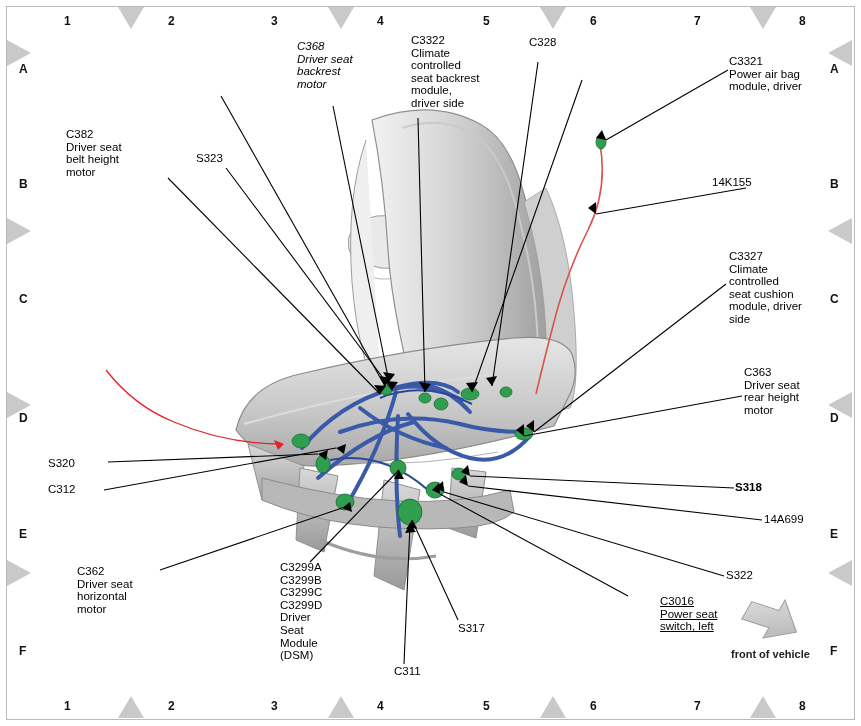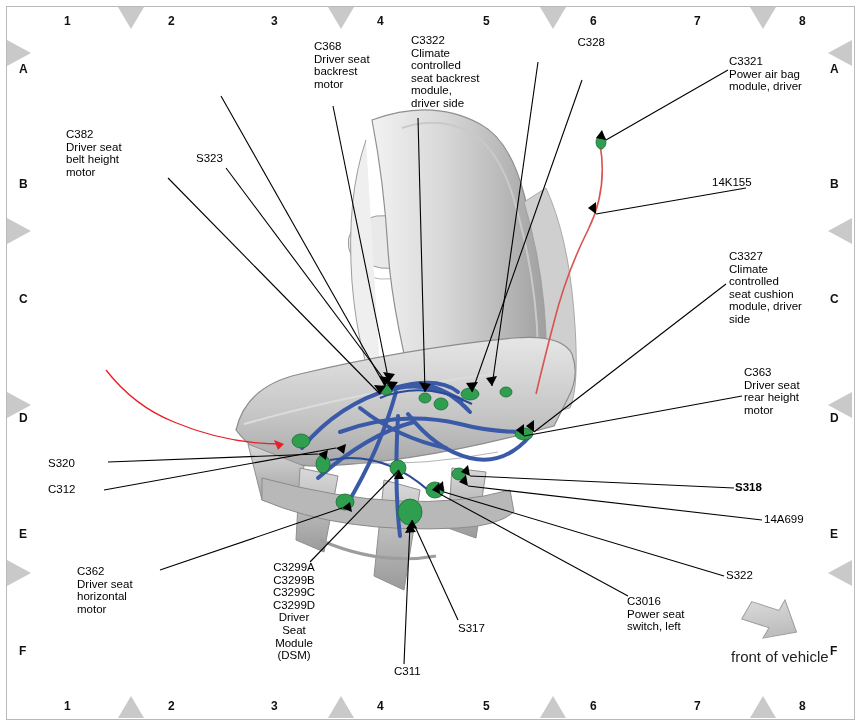--- a/index.html
+++ b/index.html
@@ -17,21 +17,21 @@
   .chev.right{clip-path:polygon(100% 0,0 50%,100% 100%);}
   .chev.top{clip-path:polygon(0 0,100% 0,50% 100%);width:26px;height:22px;}
   .chev.bot{clip-path:polygon(50% 0,100% 100%,0 100%);width:26px;height:22px;}
 
   
   .lbl{position:absolute;font-size:11.5px;line-height:12.6px;color:#000;white-space:pre-line;}
   .lbl.red{color:#e8202a;font-weight:bold;}
 
   svg.overlay{position:absolute;left:0;top:0;width:861px;height:726px;pointer-events:none;}
 
-  .foot{position:absolute;font-size:15px;color:#222;}
+  .foot{position:absolute;font-size:11px;color:#222;font-weight:bold;}
 </style>
 </head>
 <body>
 
 <div id="page">
   <div id="frame"></div>
 
   <div class="chev left" style="left:7px;  top:40px;"></div>
   <div class="chev left" style="left:7px;  top:218px;"></div>
   <div class="chev left" style="left:7px;  top:392px;"></div>
@@ -206,31 +206,31 @@
       <polygon points="410,524 405,533 416,532"></polygon>
       <polygon points="440,494 432,490 439,483"></polygon>
     </g>
 
     <path d="M106,370 q28,36 68,52 q52,22 108,22" fill="none" stroke="#e8202a" stroke-width="1.3"></path>
     <polygon points="284,444 274,440 278,450" fill="#e8202a"></polygon>
 
     <path d="M742,614 l28,-6 l0,-12 l26,22 l-26,22 l0,-12 l-28,6 z" fill="url(#gArrow)" stroke="#9d9d9d" stroke-width="1" transform="rotate(30 770 626)"></path>
   </svg>
 
-  <div class="lbl" style="left:314px; top:40px;  width:82px;">C368
+  <div class="lbl" style="left:297px; top:40px;  width:82px;font-style:italic;">C368
 Driver seat
 backrest
 motor</div>
   <div class="lbl" style="left:411px; top:34px;  width:80px;">C3322
 Climate
 controlled
 seat backrest
 module,
 driver side</div>
-  <div class="lbl" style="left:555px; top:36px;  width:50px;text-align:right;">C328</div>
+  <div class="lbl" style="left:529px; top:36px;  width:50px;">C328</div>
   <div class="lbl" style="left:729px; top:55px;  width:100px;">C3321
 Power air bag
 module, driver</div>
 
   <div class="lbl" style="left:66px;  top:128px; width:92px;">C382
 Driver seat
 belt height
 motor</div>
   <div class="lbl" style="left:196px; top:152px; width:52px;">S323</div>
   <div class="lbl" style="left:712px; top:176px; width:70px;">14K155</div>
@@ -249,28 +249,28 @@
   <div class="lbl" style="left:48px;  top:457px; width:56px;">S320</div>
   <div class="lbl" style="left:48px;  top:483px; width:56px;">C312</div>
   <div class="lbl" style="left:735px; top:481px; width:56px;font-weight:bold;">S318</div>
   <div class="lbl" style="left:764px; top:513px; width:70px;">14A699</div>
   <div class="lbl" style="left:726px; top:569px; width:56px;">S322</div>
 
   <div class="lbl" style="left:77px;  top:565px; width:92px;">C362
 Driver seat
 horizontal
 motor</div>
-  <div class="lbl" style="left:255px; top:561px; width:78px;text-align:center;">C3299A
+  <div class="lbl" style="left:280px; top:561px; width:78px;">C3299A
 C3299B
 C3299C
 C3299D
 Driver
 Seat
 Module
 (DSM)</div>
   <div class="lbl" style="left:458px; top:622px; width:56px;">S317</div>
   <div class="lbl" style="left:394px; top:665px; width:56px;">C311</div>
-  <div class="lbl" style="left:627px; top:595px; width:96px;">C3016
+  <div class="lbl" style="left:660px; top:595px; width:96px;text-decoration:underline;">C3016
 Power seat
 switch, left</div>
 
   <div class="foot" style="left:731px; top:648px;">front of vehicle</div>
 </div>
 
 </body></html>

